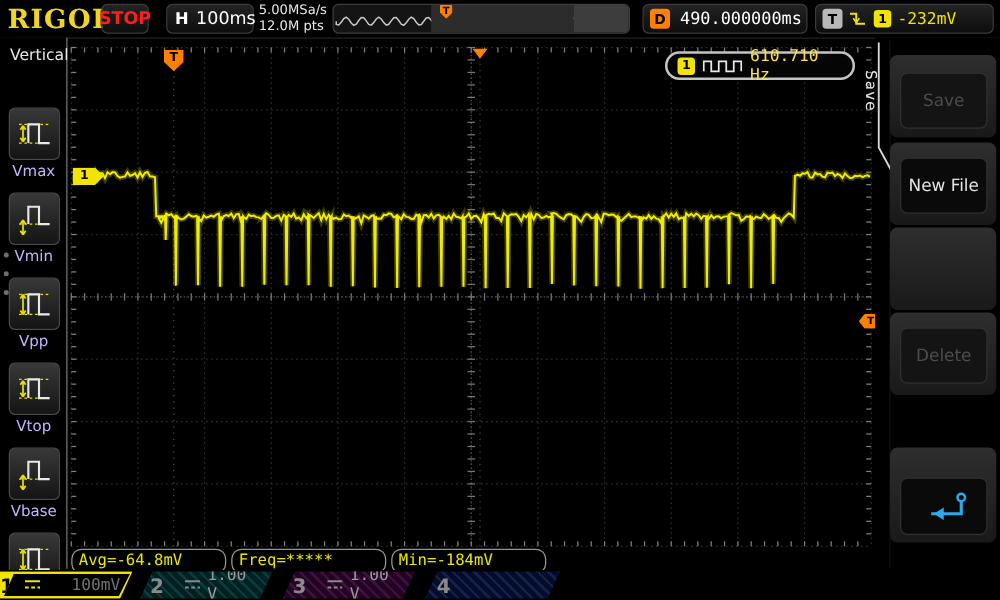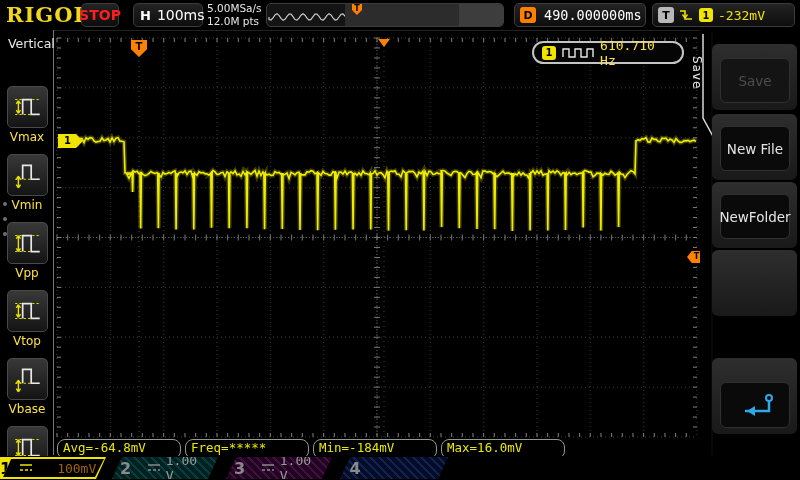--- a/index.html
+++ b/index.html
@@ -34,21 +34,21 @@
   #d-box .dval{color:#fff;font-size:13.5px;font-family:"DejaVu Sans Mono",monospace;}
   #t-box{left:652px;width:143px;padding:0 5px;gap:5px;}
   #t-box .tval{color:#f0e400;font-size:13px;font-family:"DejaVu Sans Mono",monospace;}
 
   
   #leftmenu{position:absolute;left:0;top:30px;width:54px;height:425px;background:#000;border-right:1px solid #777;box-sizing:border-box;}
   #leftmenu .title{color:#e8e8e8;font-size:12.5px;padding:6px 0 0 8px;}
   .lm-btn{position:absolute;left:7px;width:41px;height:42px;border-radius:5px;
           background:linear-gradient(#383838,#141414);border:1px solid #4a4a4a;box-sizing:border-box;
           display:flex;align-items:center;justify-content:center;}
-  .lm-label{position:absolute;left:0;width:54px;text-align:center;color:#fde047;font-size:12px;}
+  .lm-label{position:absolute;left:0;width:54px;text-align:center;color:#c4b5fd;font-size:12px;}
   .pagedots{position:absolute;left:3px;top:172px;display:flex;flex-direction:column;gap:11px;}
   .pagedots span{width:4px;height:4px;border-radius:50%;background:#6f6f6f;}
 
   
   #display-svg{position:absolute;left:0;top:0;width:800px;height:480px;}
   #freq-counter{position:absolute;left:532px;top:41px;width:152px;height:23px;background:#050505;
         border:2px solid #c4c4c4;border-radius:12px;display:flex;align-items:center;gap:6px;
         padding:0 8px;box-sizing:border-box;}
   #freq-counter .fval{color:#fde047;font-size:13px;font-family:"DejaVu Sans Mono",monospace;}
   #trig-pos-marker{position:absolute;left:131px;top:40px;width:16px;height:17px;background:#ff7f00;
@@ -83,21 +83,21 @@
   #chanbar{position:absolute;left:0;top:456px;width:800px;height:24px;background:#000;}
   .ch{position:absolute;top:1px;height:22px;display:flex;align-items:stretch;}
   .ch .num{width:30px;display:flex;align-items:center;justify-content:center;font-weight:bold;font-size:16px;}
   .ch .val{display:flex;align-items:center;gap:6px;padding:0 10px 0 8px;font-size:13px;
            font-family:"DejaVu Sans Mono",monospace;}
   .para{clip-path:polygon(10px 0,100% 0,calc(100% - 10px) 100%,0 100%);}
   #ch1{left:0;width:106px;background:#f0e400;clip-path:polygon(0 0,100% 0,calc(100% - 10px) 100%,0 100%);}
   #ch1 .inner{position:absolute;left:0px;top:2px;right:2px;bottom:2px;background:#000;
         clip-path:polygon(0 0,100% 0,calc(100% - 9px) 100%,0 100%);display:flex;}
   #ch1 .num{background:#f0e400;color:#000;clip-path:polygon(0 0,100% 0,calc(100% - 8px) 100%,0 100%);}
-  #ch1 .val{color:#a16207;gap:24px;}
+  #ch1 .val{color:#737373;gap:24px;}
   .ch.dim .num{color:#8a8a8a;}
   .ch.dim .val{color:#9a9a9a;}
   #ch2{left:112px;width:106px;background:
         repeating-linear-gradient(45deg,rgba(0,200,200,.22) 0 2px,rgba(0,60,60,.25) 2px 6px),#041616;}
   #ch3{left:226px;width:106px;background:
         repeating-linear-gradient(45deg,rgba(200,60,200,.22) 0 2px,rgba(70,0,70,.25) 2px 6px),#160416;}
   #ch4{left:340px;width:108px;background:
         repeating-linear-gradient(45deg,rgba(60,110,220,.25) 0 2px,rgba(0,20,70,.3) 2px 6px),#04081c;}
 </style>
 </head>
@@ -559,39 +559,38 @@
     </svg>
     <div id="save-tab">Save</div>
 
     <div class="rm-slot" style="top:14px;height:66px"></div>
     <div class="rm-btn disabled" style="top:28px">Save</div>
 
     <div class="rm-slot" style="top:84px;height:66px"></div>
     <div class="rm-btn" style="top:96px">New File</div>
 
     <div class="rm-slot" style="top:152px;height:66px"></div>
-    <div class="rm-btn" style="top:164px">NewFolder</div>
 
     <div class="rm-slot" style="top:220px;height:66px"></div>
+    <div class="rm-btn disabled" style="top:232px">Delete</div>
 
     <div class="rm-slot" style="top:328px;height:76px"></div>
     <div class="rm-btn" style="top:352px;height:46px">
       <svg width="44" height="28">
         <circle cx="36" cy="7" r="3" fill="none" stroke="#2ea8e8" stroke-width="2"></circle>
         <path d="M36,10 V20 H12" fill="none" stroke="#2ea8e8" stroke-width="2.5"></path>
         <path d="M14,20 l8,-5 v10 z" fill="#2ea8e8"></path>
       </svg>
     </div>
   </div>
 
   <div id="measbar">
     <div class="meas-box" style="left:57px">Avg=-64.8mV</div>
     <div class="meas-box" style="left:185px">Freq=*****</div>
     <div class="meas-box" style="left:313px">Min=-184mV</div>
-    <div class="meas-box" style="left:441px">Max=16.0mV</div>
   </div>
 
   <div id="chanbar">
     <div id="ch1" class="ch">
       <div class="inner">
         <div class="num">1</div>
         <div class="val">
           <svg width="14" height="12">
             <path d="M1,3 H13" stroke="#f0e400" stroke-width="1.5"></path>
             <path d="M1,8 H4 M6,8 H9 M11,8 H13" stroke="#f0e400" stroke-width="1.5"></path>

